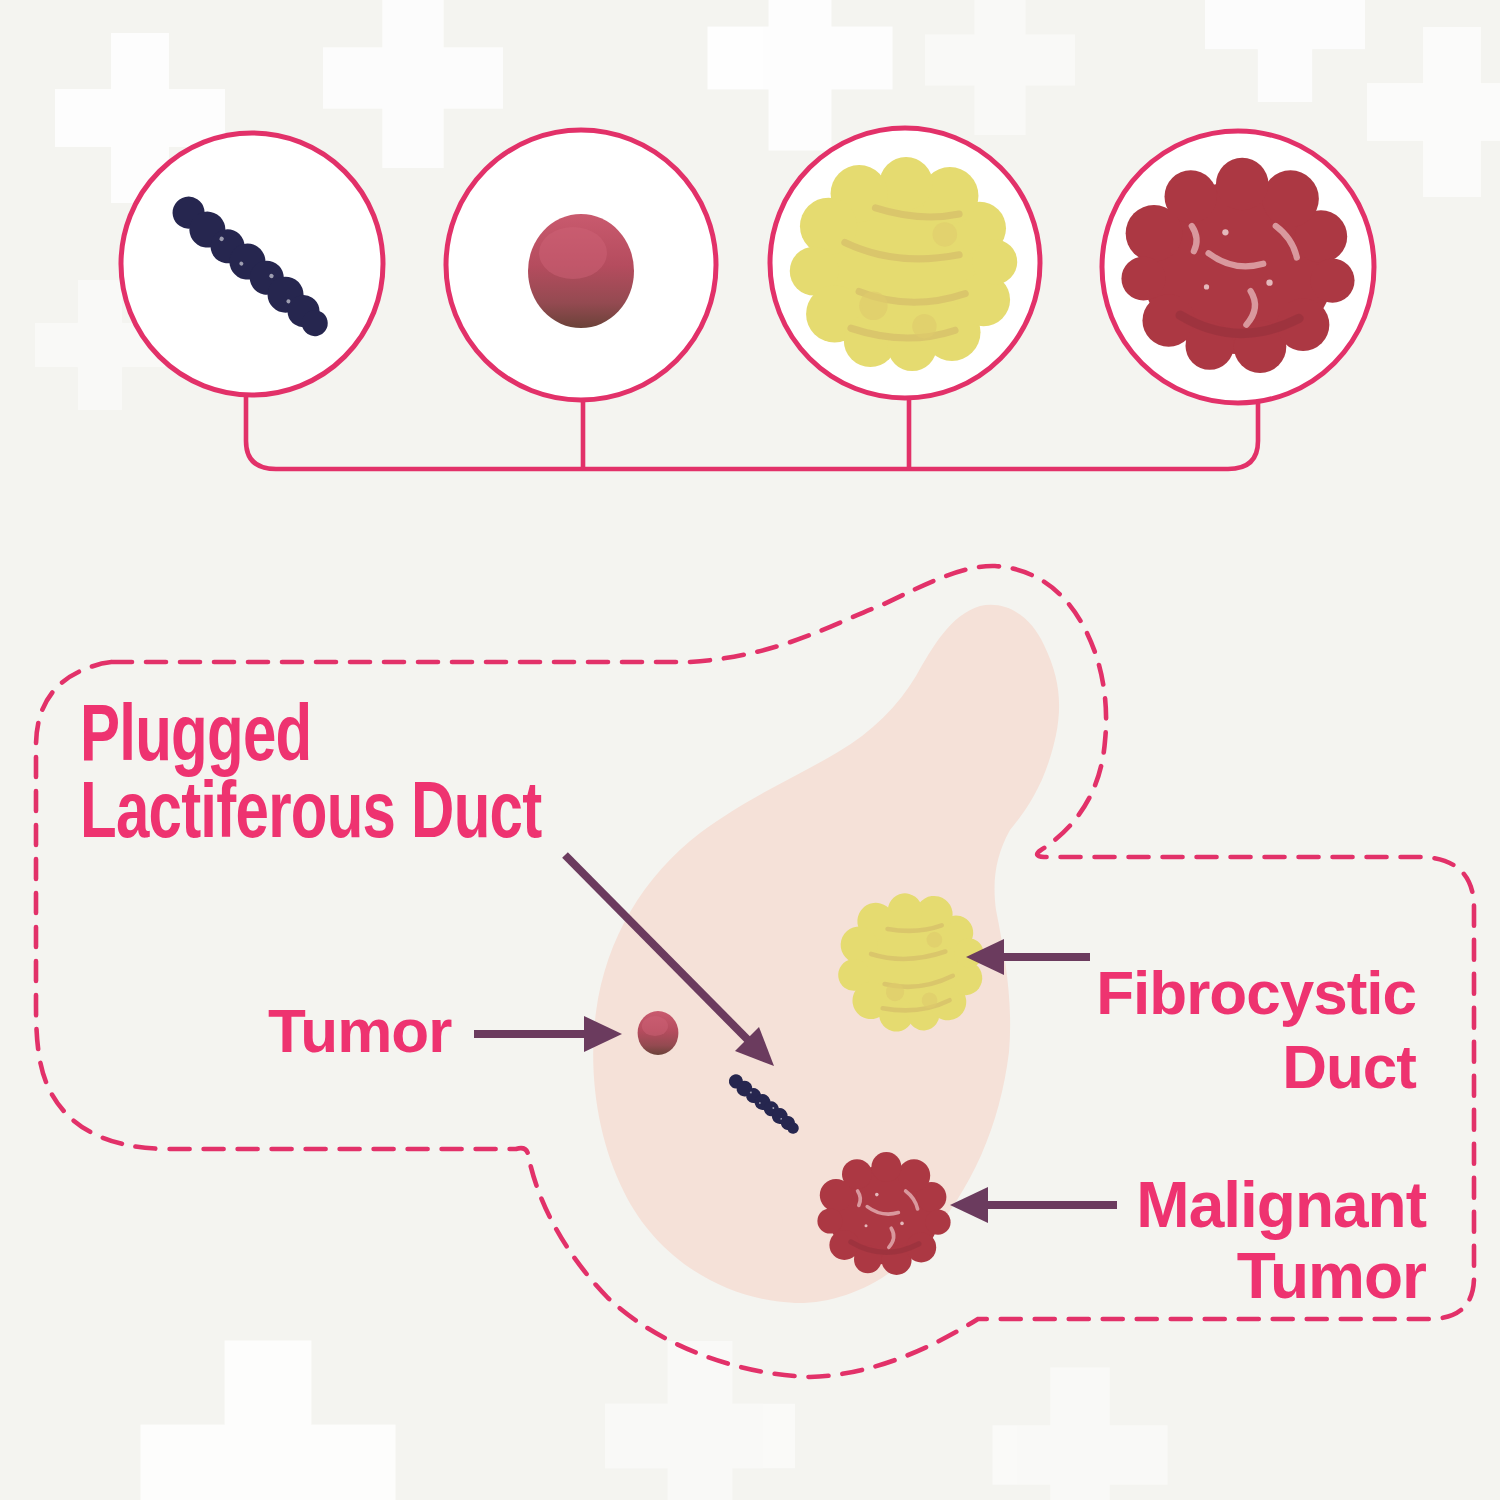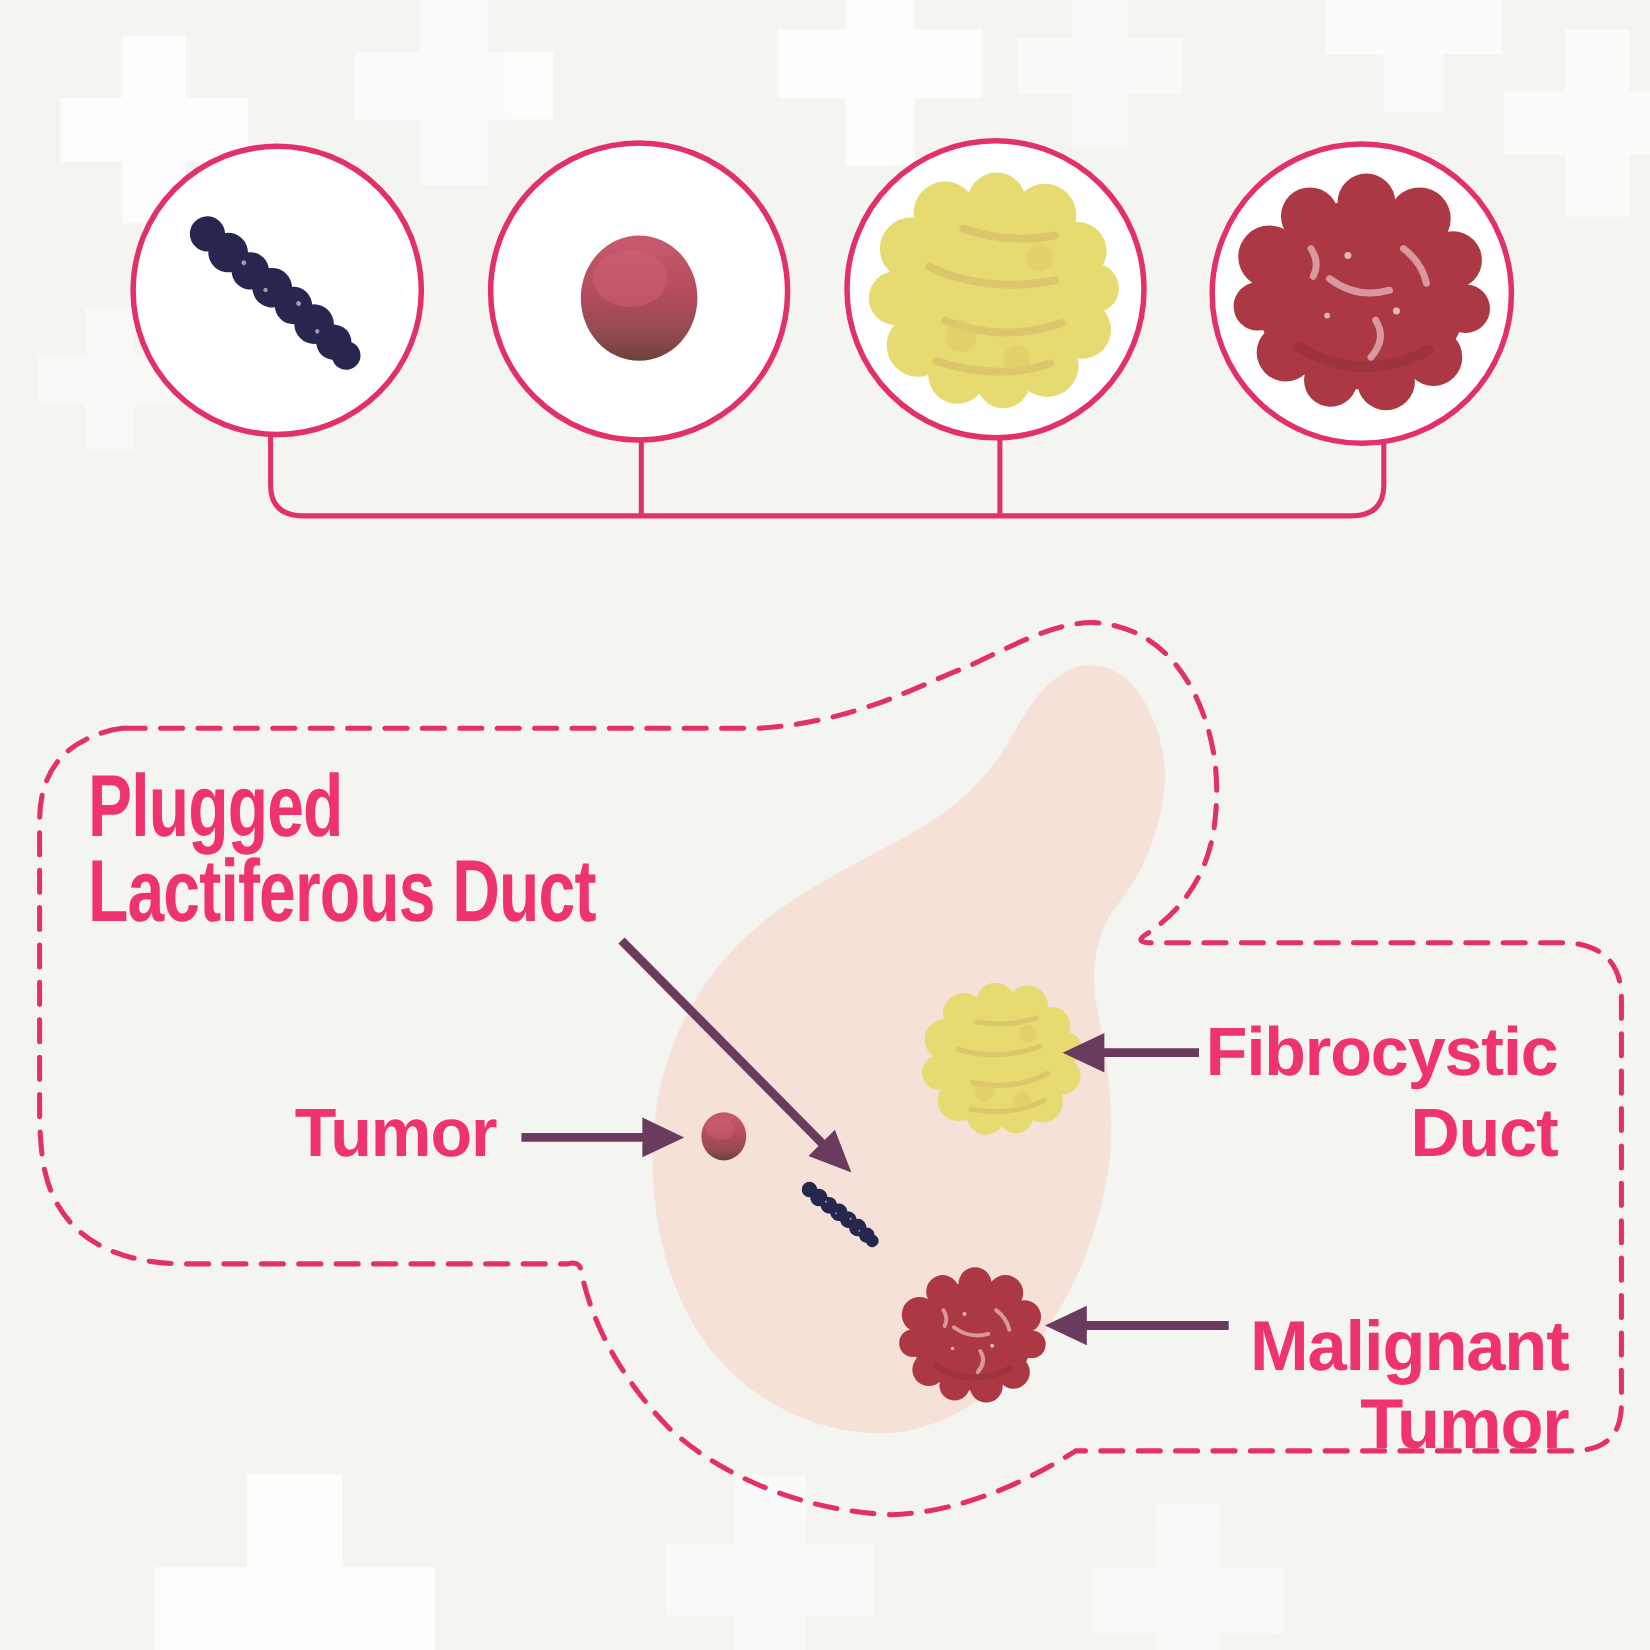--- a/index.html
+++ b/index.html
@@ -11,22 +11,22 @@
   .diagram-svg{position:absolute;left:0;top:0;width:100%;height:100%;}
   .label{
     position:absolute;font-weight:bold;color:#EE3370;
     white-space:nowrap;letter-spacing:-1px;
   }
   .label-pld{
     left:80px;top:694px;font-size:80px;line-height:77px;
     transform:scaleX(0.75);transform-origin:left top;text-align:left;
   }
   .label-tumor{left:268px;top:1000px;font-size:62px;line-height:62px;}
-  .label-fibro{right:84px;top:920px;font-size:62px;line-height:74px;text-align:right;margin-left:32px;}
-  .label-malig{right:74px;top:1170px;font-size:64px;line-height:71px;text-align:right;margin-top:18px;}
+  .label-fibro{right:84px;top:956px;font-size:62px;line-height:74px;text-align:right;margin-left:32px;}
+  .label-malig{right:74px;top:1170px;font-size:64px;line-height:71px;text-align:right;}
 </style>
 </head>
 <body>
 
 <div class="canvas">
 
   <svg class="diagram-svg" viewBox="0 0 1500 1500" xmlns="http://www.w3.org/2000/svg">
     <defs>
       <linearGradient id="g-ball" x1="0" y1="0" x2="0" y2="1">
         <stop offset="0" stop-color="#C95A6E"></stop>

